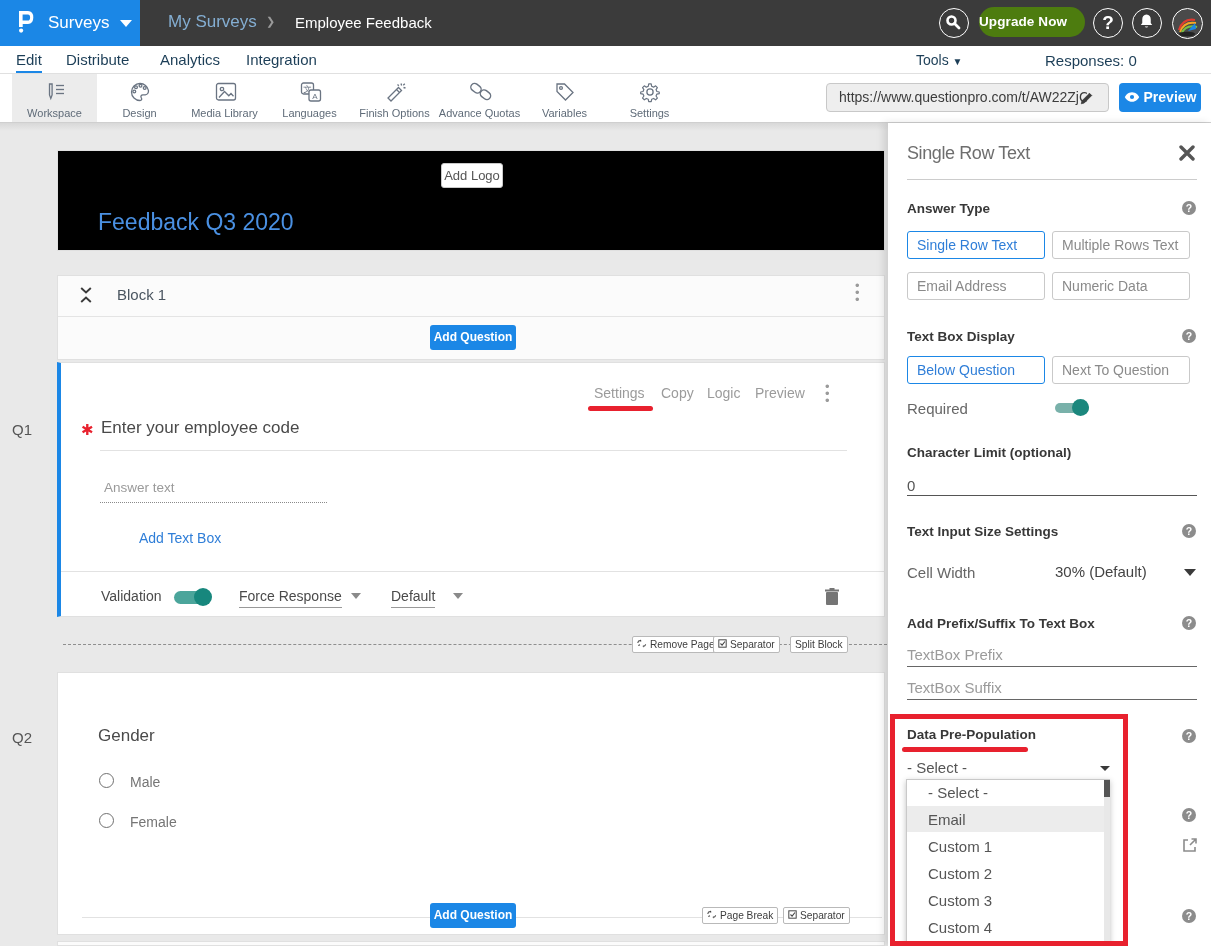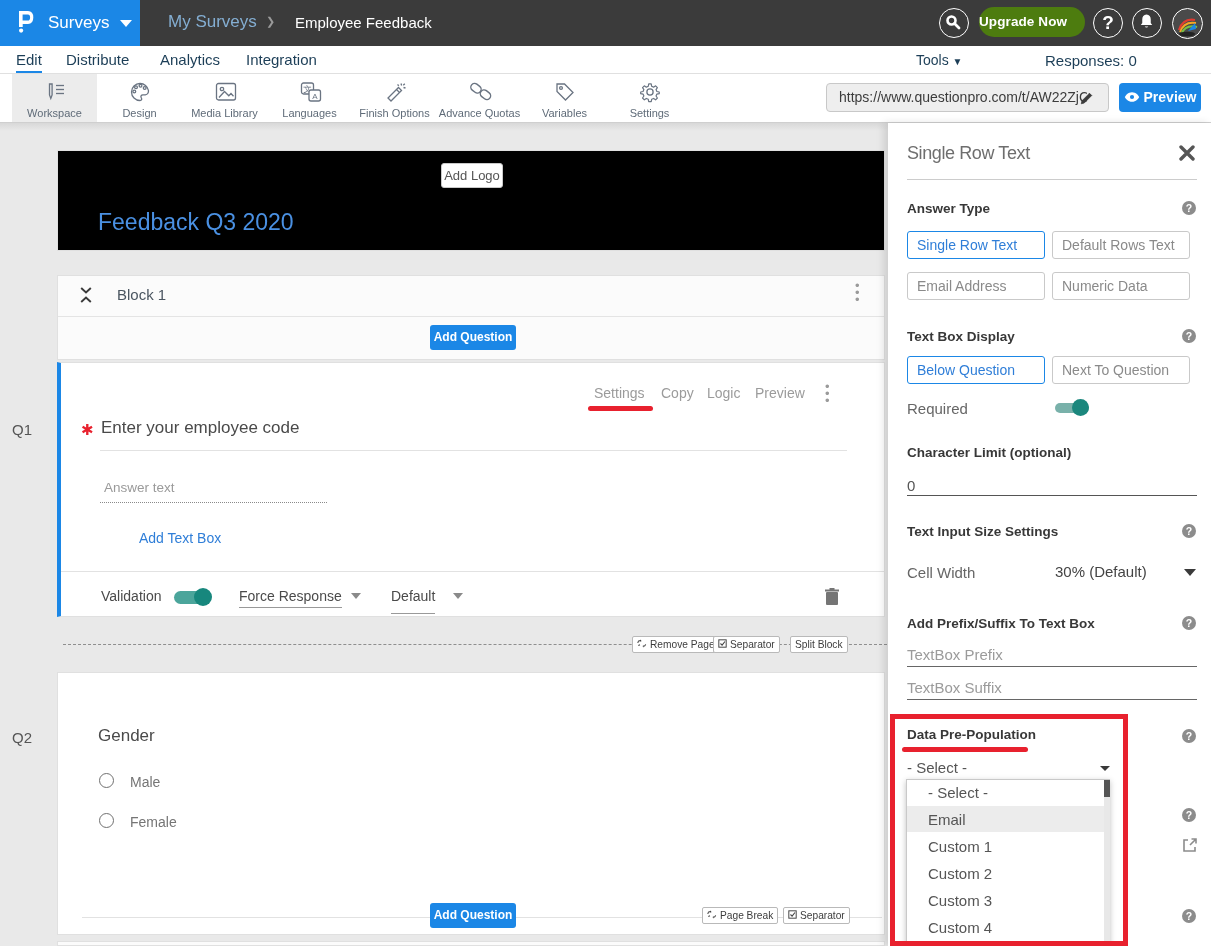--- a/index.html
+++ b/index.html
@@ -210,21 +210,21 @@
   <div style="position:absolute; left:39px; top:87px; width:747px; border-top:1px solid #e2e2e2;"></div>
   <div style="position:absolute; left:43px; top:117px; font-size:13.5px; color:#9a9a9a;">Answer text</div>
   <div style="position:absolute; left:39px; top:139px; width:227px; border-top:1.5px dotted #8a8a8a;"></div>
   <div style="position:absolute; left:78px; top:167px; font-size:14px; color:#2f7ed8;">Add Text Box</div>
   <div style="position:absolute; left:0; top:208px; width:824px; border-top:1px solid #e2e2e2;"></div>
   <div style="position:absolute; left:40px; top:225px; font-size:14px; color:#4a4a4a;">Validation</div>
   <div style="position:absolute; left:113px; top:228px; width:36px; height:13px; background:#4ba59b; border-radius:7px;"></div>
   <div style="position:absolute; left:133px; top:225px; width:18px; height:18px; background:#17877d; border-radius:50%;"></div>
   <div style="position:absolute; left:178px; top:225px; font-size:14px; color:#4a4a4a; border-bottom:1px solid #999; padding-bottom:3px;">Force Response</div>
   <div style="position:absolute; left:290px; top:230px; width:0; height:0; border-left:5px solid transparent; border-right:5px solid transparent; border-top:6px solid #8a8a8a;"></div>
-  <div style="position:absolute; left:330px; top:225px; font-size:14px; color:#4a4a4a; border-bottom:1px solid #999; padding-bottom:9px;">Default</div>
+  <div style="position:absolute; left:330px; top:225px; font-size:14px; color:#4a4a4a; border-bottom:1px solid #999; padding-bottom:3px;">Default</div>
   <div style="position:absolute; left:392px; top:230px; width:0; height:0; border-left:5px solid transparent; border-right:5px solid transparent; border-top:6px solid #8a8a8a;"></div>
   <svg width="14" height="17" viewBox="0 0 14 17" style="position:absolute;left:764px;top:225px">
     <rect x="1" y="4" width="12" height="13" rx="1" fill="#757575"></rect>
     <rect x="0" y="1.5" width="14" height="2" fill="#757575"></rect>
     <rect x="4.5" y="0" width="5" height="2" fill="#757575"></rect>
   </svg>
 </div>
 
 <div class="abs" style="left:63px; top:644px; width:824px; border-top:1px dashed #8f8f8f;"></div>
 <div class="smallbtn" style="left:592px; top:636px; height:17px;margin-left:40px;"><svg width="10" height="9" viewBox="0 0 12 11" style="margin-right:3px">
@@ -258,21 +258,21 @@
 <div class="sidebar"></div>
 <div class="sb" style="left:907px; top:143px; font-size:18px; letter-spacing:-0.4px; color:#6e6e6e;">Single Row Text</div>
 <svg width="16" height="16" viewBox="0 0 16 16" style="position:absolute;left:1179px;top:145px">
   <path d="M2 2 L14 14 M14 2 L2 14" stroke="#555" stroke-width="3.4" stroke-linecap="round"></path>
 </svg>
 <div class="sb" style="left:907px; top:179px; width:290px; border-top:1px solid #ccc;"></div>
 
 <div class="sb sbhead" style="left:907px; top:201px;">Answer Type</div>
 <div class="helpc" style="top:201px;">?</div>
 <div class="optbox sel" style="left:907px; top:231px; width:138px;">Single Row Text</div>
-<div class="optbox" style="left:1052px; top:231px; width:138px;">Default Rows Text</div>
+<div class="optbox" style="left:1052px; top:231px; width:138px;">Multiple Rows Text</div>
 <div class="optbox" style="left:907px; top:272px; width:138px;">Email Address</div>
 <div class="optbox" style="left:1052px; top:272px; width:138px;">Numeric Data</div>
 
 <div class="sb sbhead" style="left:907px; top:329px;">Text Box Display</div>
 <div class="helpc" style="top:329px;">?</div>
 <div class="optbox sel" style="left:907px; top:356px; width:138px;">Below Question</div>
 <div class="optbox" style="left:1052px; top:356px; width:138px;">Next To Question</div>
 
 <div class="sb" style="left:907px; top:400px; font-size:15px; color:#666;">Required</div>
 <div class="sb" style="left:1055px; top:403px; width:34px; height:10px; background:#79b1aa; border-radius:5px;"></div>

